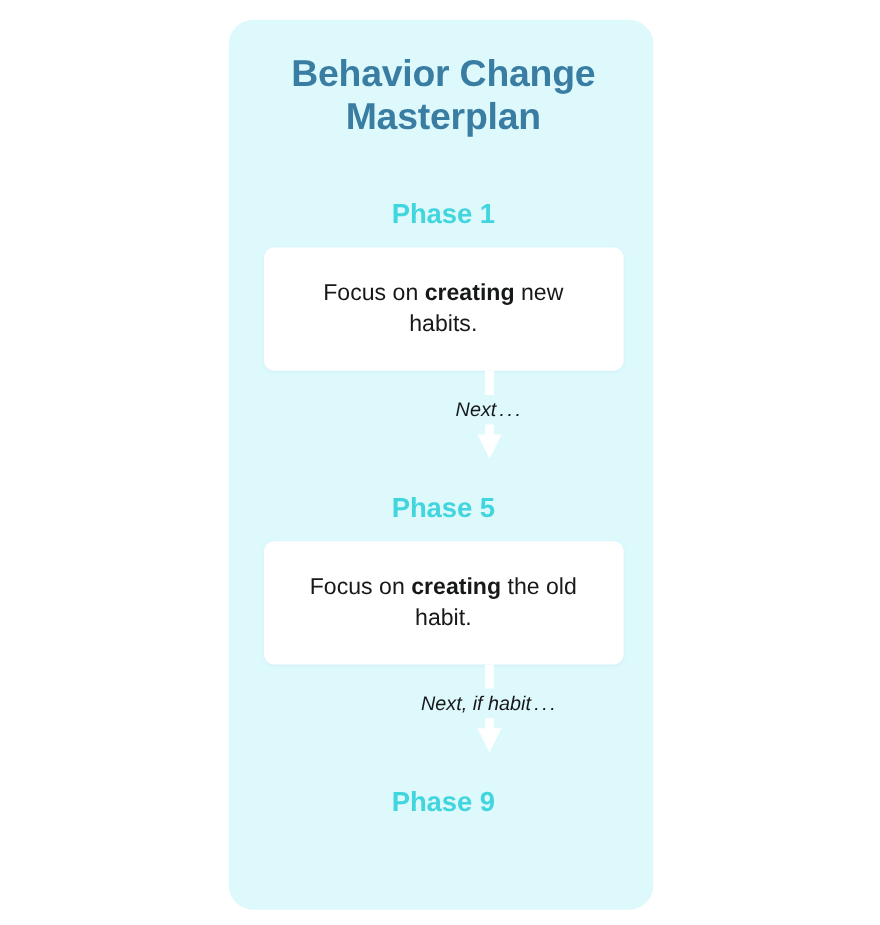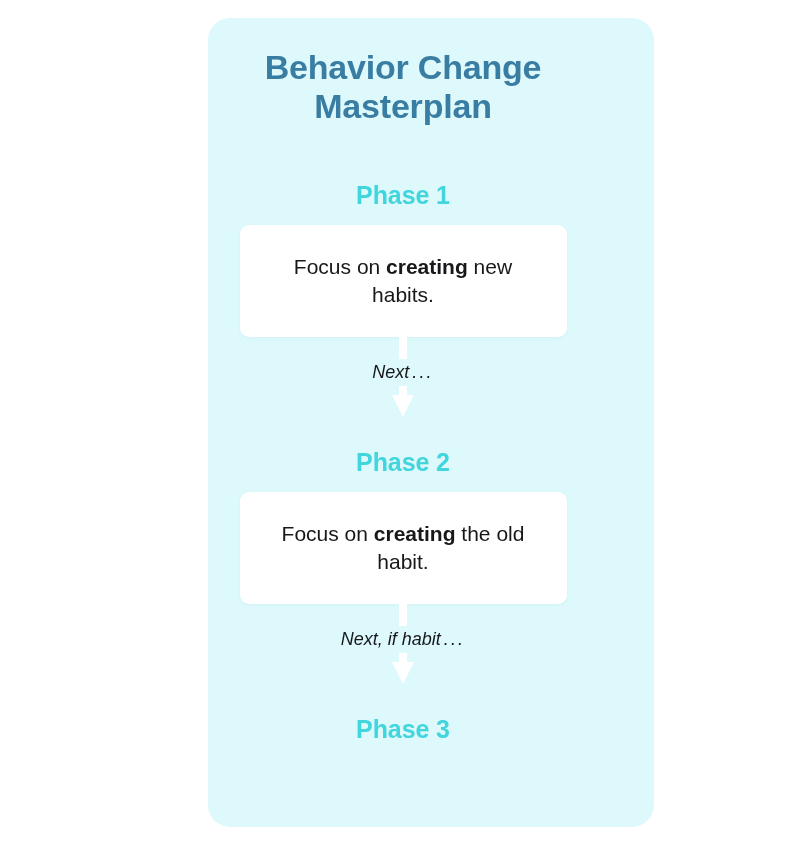--- a/index.html
+++ b/index.html
@@ -18,21 +18,21 @@
     position: relative;
     width: 800px;
     height: 841px;
   }
 
   
   .panel {
     position: absolute;
     left: 208px;
     top: 18px;
-    width: 446px;
+    width: 386px;
     height: 809px;
     background: #ddf9fc;
     border-radius: 22px;
     box-sizing: border-box;
     padding: 0;
   }
 
   
   .headline {
     position: absolute;
@@ -96,20 +96,21 @@
   }
   .card-text b {
     font-weight: bold;
   }
 
   
   .connector {
     position: relative;
     width: 390px;
     height: 88px;
+    margin-left: 42px;
   }
 
   .arrow {
     position: absolute;
     left: 0;
     top: 0;
     width: 390px;
     height: 88px;
     pointer-events: none;
   }
@@ -156,33 +157,33 @@
 
       <div class="connector">
         <svg class="arrow" viewBox="0 0 390 88">
           <rect x="191" y="0" width="8" height="62" fill="#ffffff"></rect>
           <polygon points="184,58 206,58 195,80" fill="#ffffff"></polygon>
         </svg>
         <div class="connector-caption"><span class="txt"><span>Next</span><span class="dots">...</span></span></div>
       </div>
 
       <div class="phase-block">
-        <div class="phase-label">Phase 2</div>
+        <div class="phase-label">Phase 5</div>
         <div class="card">
           <div class="card-text"><span>Focus on </span><b>creating</b><span> the old habit.</span></div>
         </div>
       </div>
 
       <div class="connector">
         <svg class="arrow" viewBox="0 0 390 88">
           <rect x="191" y="0" width="8" height="62" fill="#ffffff"></rect>
           <polygon points="184,58 206,58 195,80" fill="#ffffff"></polygon>
         </svg>
         <div class="connector-caption"><span class="txt"><span>Next, if habit</span><span class="dots">...</span></span></div>
       </div>
 
       <div class="phase-block">
-        <div class="phase-label">Phase 3</div>
+        <div class="phase-label">Phase 9</div>
       </div>
 
     </div>
   </div>
 </div>
 
 </body></html>

